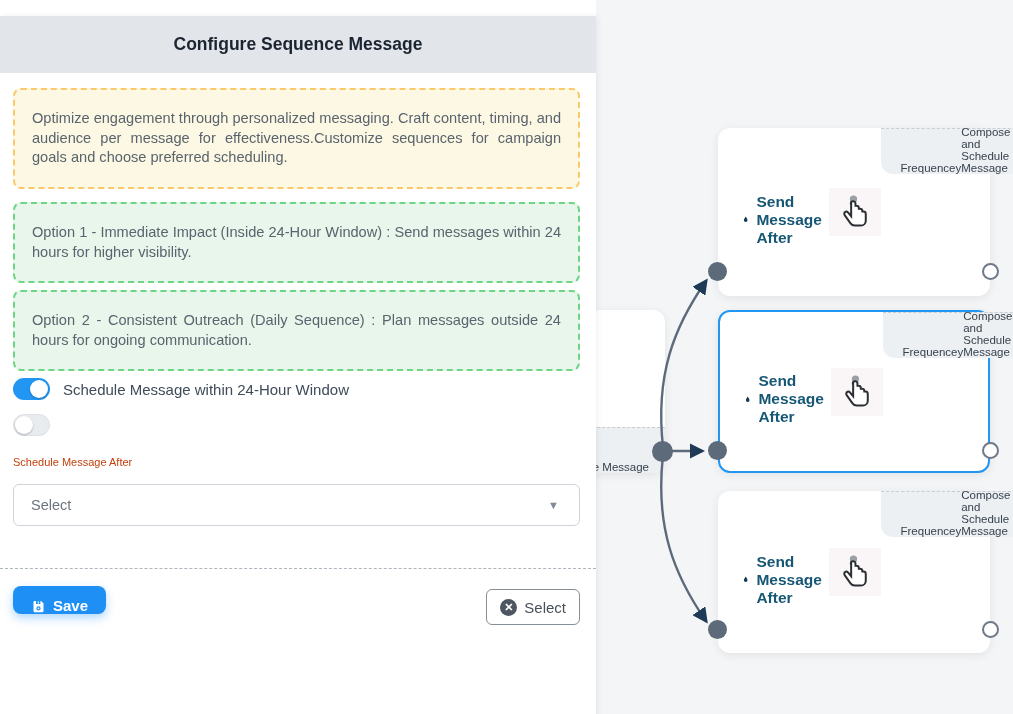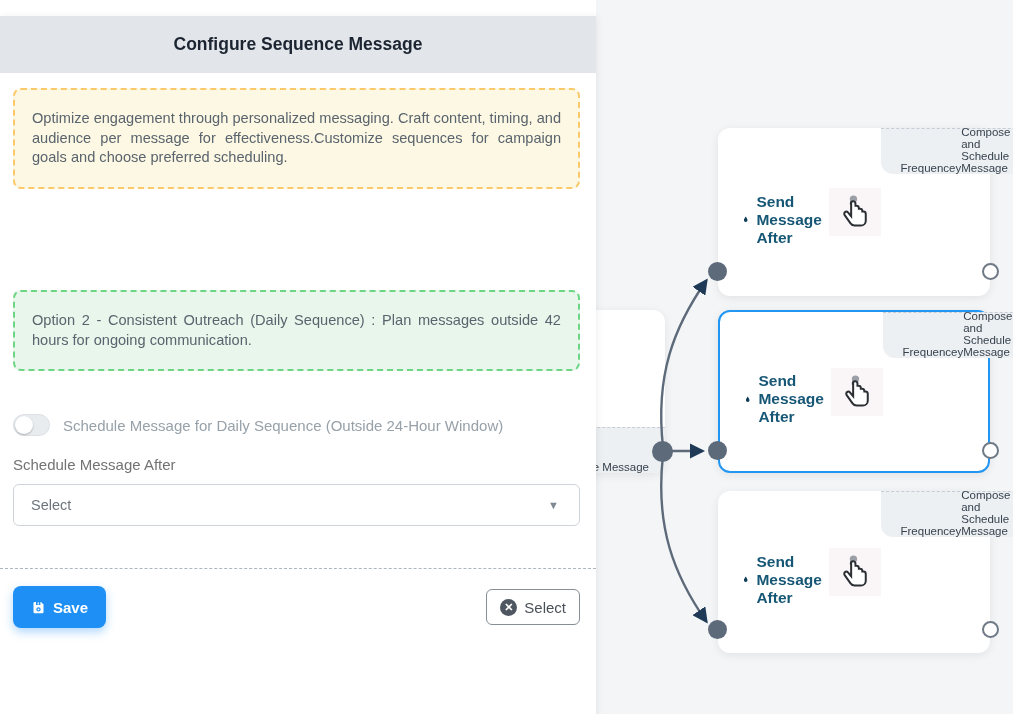--- a/index.html
+++ b/index.html
@@ -48,39 +48,39 @@
     background: #ffffff; border-radius: 50%;
     box-shadow: 0 1px 2px rgba(0,0,0,0.25);
   }
   .toggle.on .knob { right: 2px; }
   .toggle.off .knob { left: 1px; top: 1px; }
   .toggle-label-on { font-size: 15px; color: #3e4b59; }
   .toggle-label-off { font-size: 15px; color: #97a1a9; }
 
   .select-label {
     position: absolute; left: 13px; top: 440px;
-    font-size: 15px; color: #737373;
+    font-size: 11px; color: #c2410c;
   }
   .select-box {
     position: absolute; left: 13px; top: 468px; width: 567px; height: 42px;
     border: 1px solid #ced4da; border-radius: 6px; background: #fff;
     display: flex; align-items: center; cursor: pointer;
   }
   .select-value { margin-left: 17px; font-size: 14.5px; color: #6c757d; flex: 1; }
   .select-caret { margin-right: 20px; font-size: 11px; color: #808a94; }
 
   .footer-divider {
     position: absolute; left: 0; top: 552px; width: 596px; height: 0;
     border-top: 1px dashed #adb5bd;
   }
   .btn-save {
     position: absolute; left: 13px; top: 570px;
-    width: 93px; height: 42px; border: none; border-radius: 8px;
+    width: 93px; height: 28px; border: none; border-radius: 8px;
     background: #1e90f5; color: #ffffff; font-size: 15px; font-weight: bold;
-    display: flex; align-items: center; justify-content: center; gap: 7px;
+    display: flex; align-items: flex-end; justify-content: center; gap: 7px;
     cursor: pointer; box-shadow: 0 4px 10px rgba(30,144,245,0.35);
     font-family: "Liberation Sans", sans-serif;
   }
   .btn-close {
     position: absolute; right: 16px; top: 573px;
     height: 36px; padding: 0 13px; border: 1px solid #868e96; border-radius: 6px;
     background: #ffffff; color: #495057; font-size: 15px;
     display: flex; align-items: center; gap: 7px; cursor: pointer;
     font-family: "Liberation Sans", sans-serif;
   }
@@ -145,28 +145,34 @@
   .h-r2     { left: 386px; top: 442px; }
   .h-r3     { left: 386px; top: 621px; }
 </style>
 </head>
 <body>
 
 <div class="panel">
   <div class="panel-header">Configure Sequence Message</div>
 
   <div class="note-box note-warning">Optimize engagement through personalized messaging. Craft content, timing, and audience per message for effectiveness.Customize sequences for campaign goals and choose preferred scheduling.</div>
-  <div class="note-box note-success2">Option 2 - Consistent Outreach (Daily Sequence) : Plan messages outside 42 hours for ongoing communication.</div>
-
+  <div class="note-box note-success1">Option 1 - Immediate Impact (Inside 24-Hour Window) : Send messages within 24 hours for higher visibility.</div>
+  <div class="note-box note-success2">Option 2 - Consistent Outreach (Daily Sequence) : Plan messages outside 24 hours for ongoing communication.</div>
+
+  <div class="toggle-row toggle-row-1">
+    <div class="toggle on">
+      <span class="knob"></span>
+    </div>
+    <span class="toggle-label-on">Schedule Message within 24-Hour Window</span>
+  </div>
 
   <div class="toggle-row toggle-row-2">
     <div class="toggle off">
       <span class="knob"></span>
     </div>
-    <span class="toggle-label-off">Schedule Message for Daily Sequence (Outside 24-Hour Window)</span>
   </div>
 
   <div class="select-label">Schedule Message After</div>
   <div class="select-box">
     <span class="select-value">Select</span>
     <span class="select-caret">▼</span>
   </div>
 
   <div class="footer-divider"></div>
 

